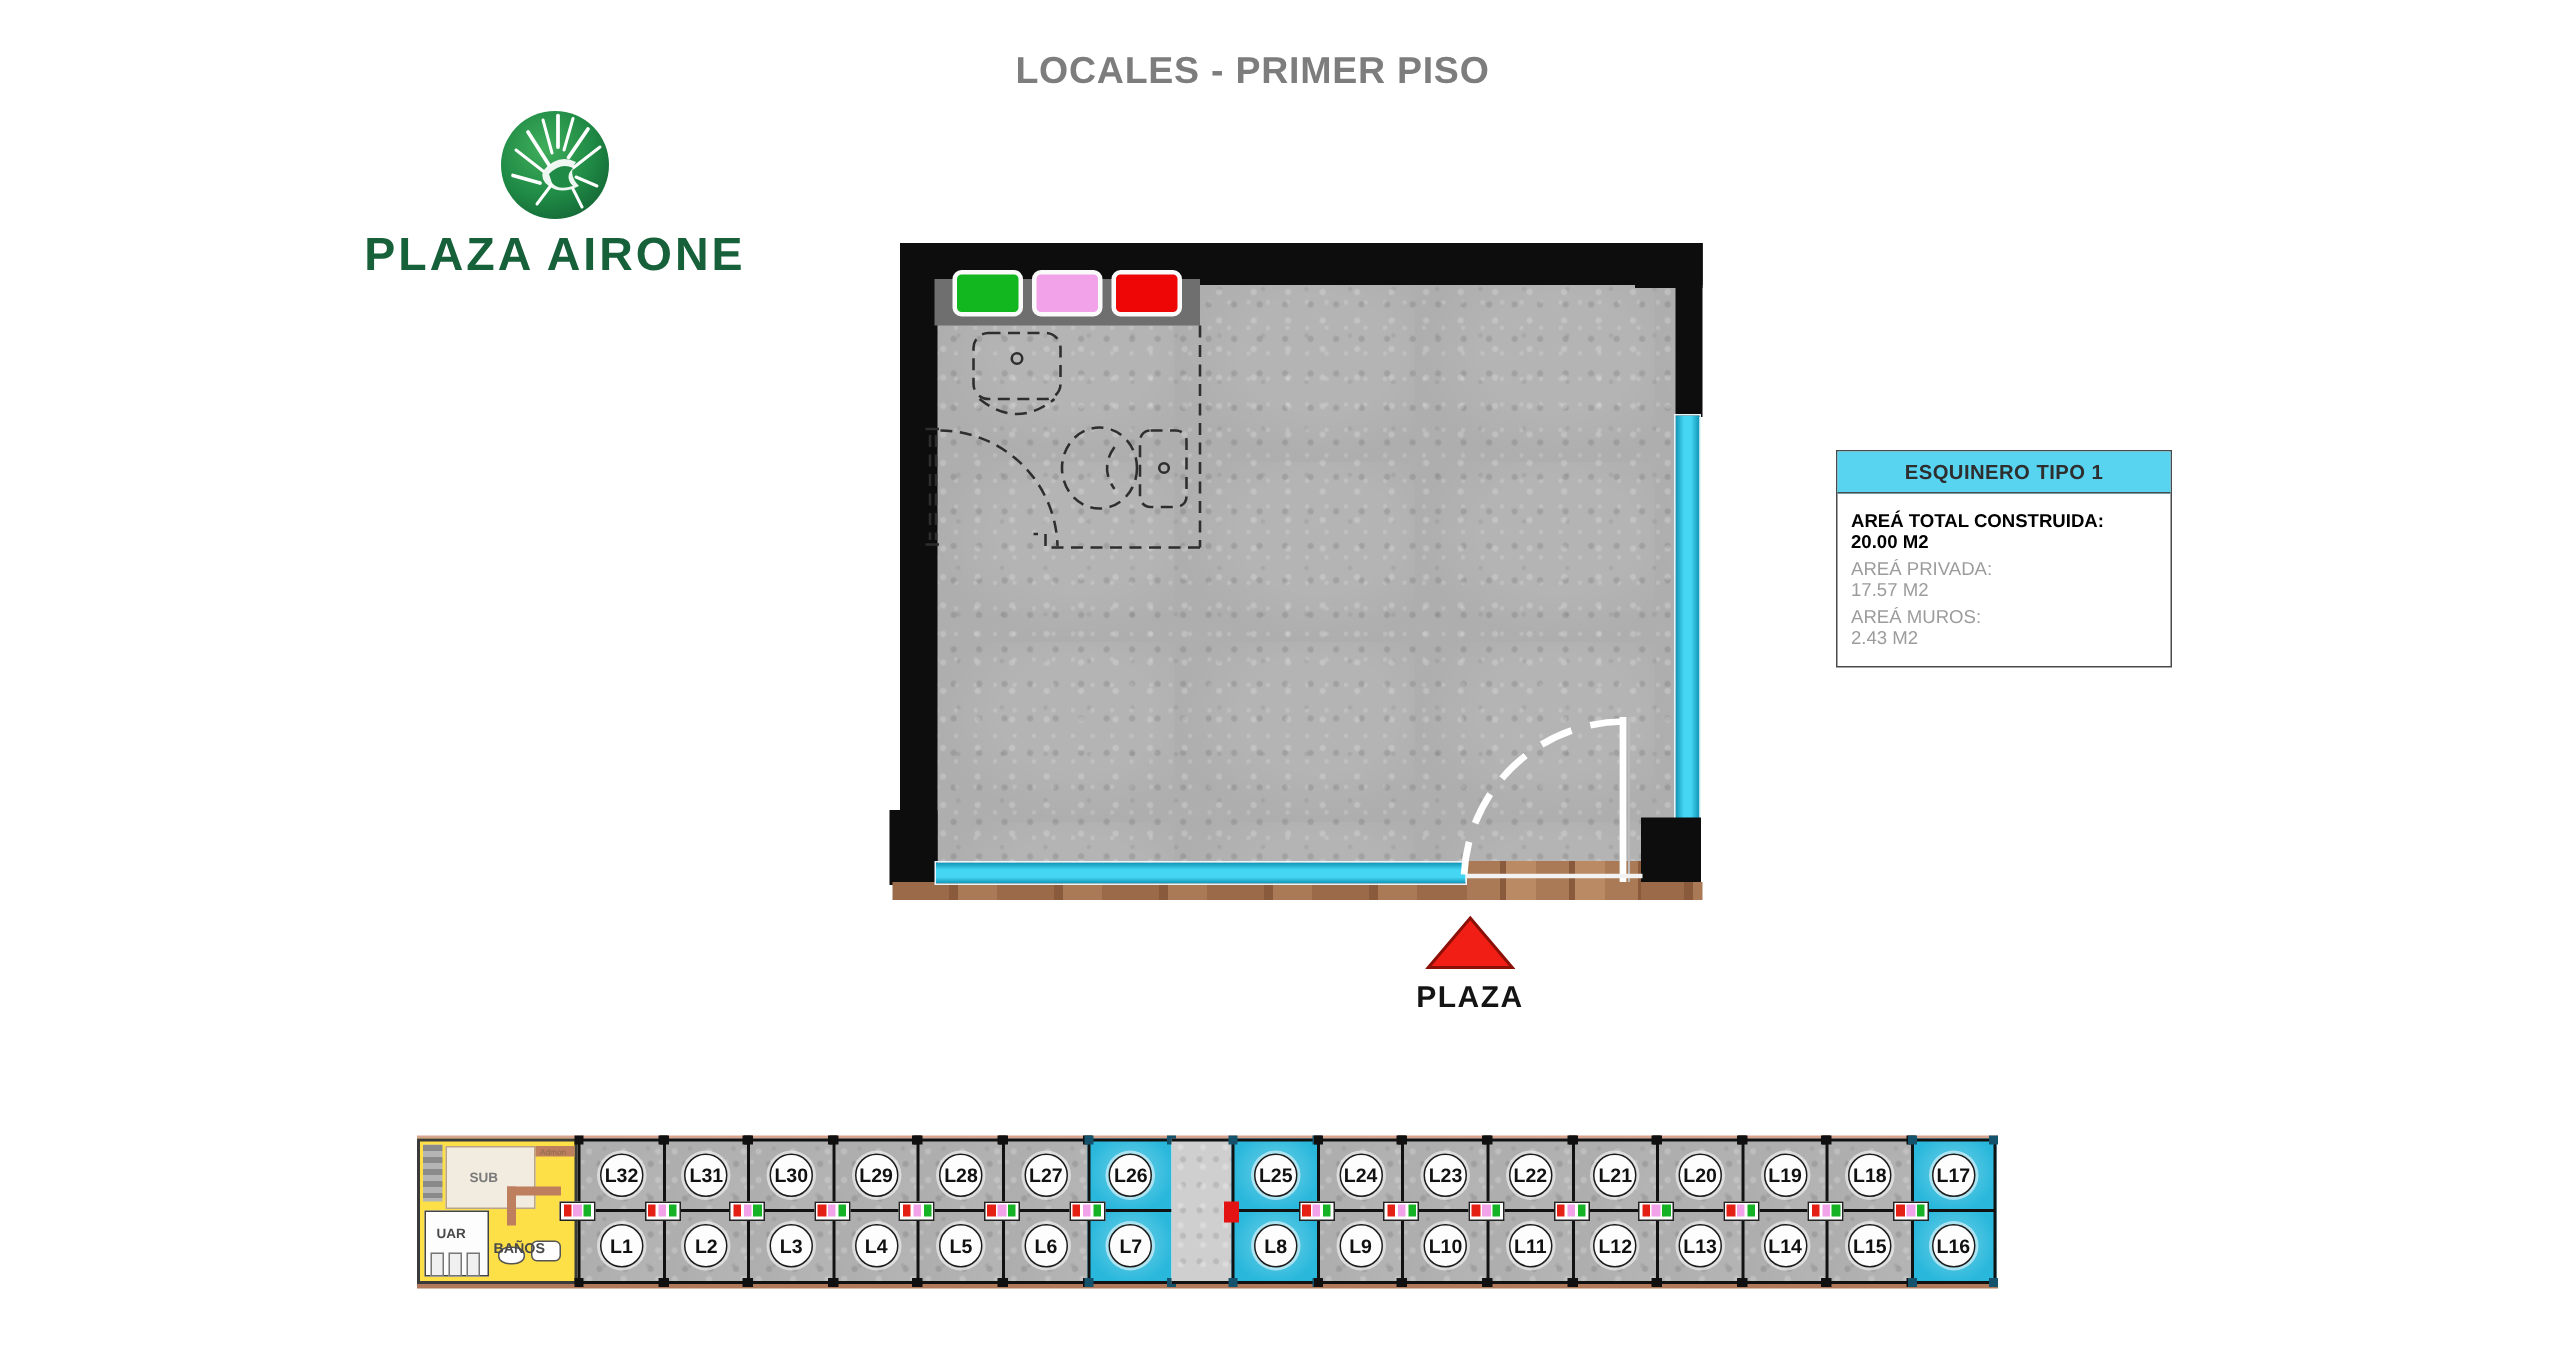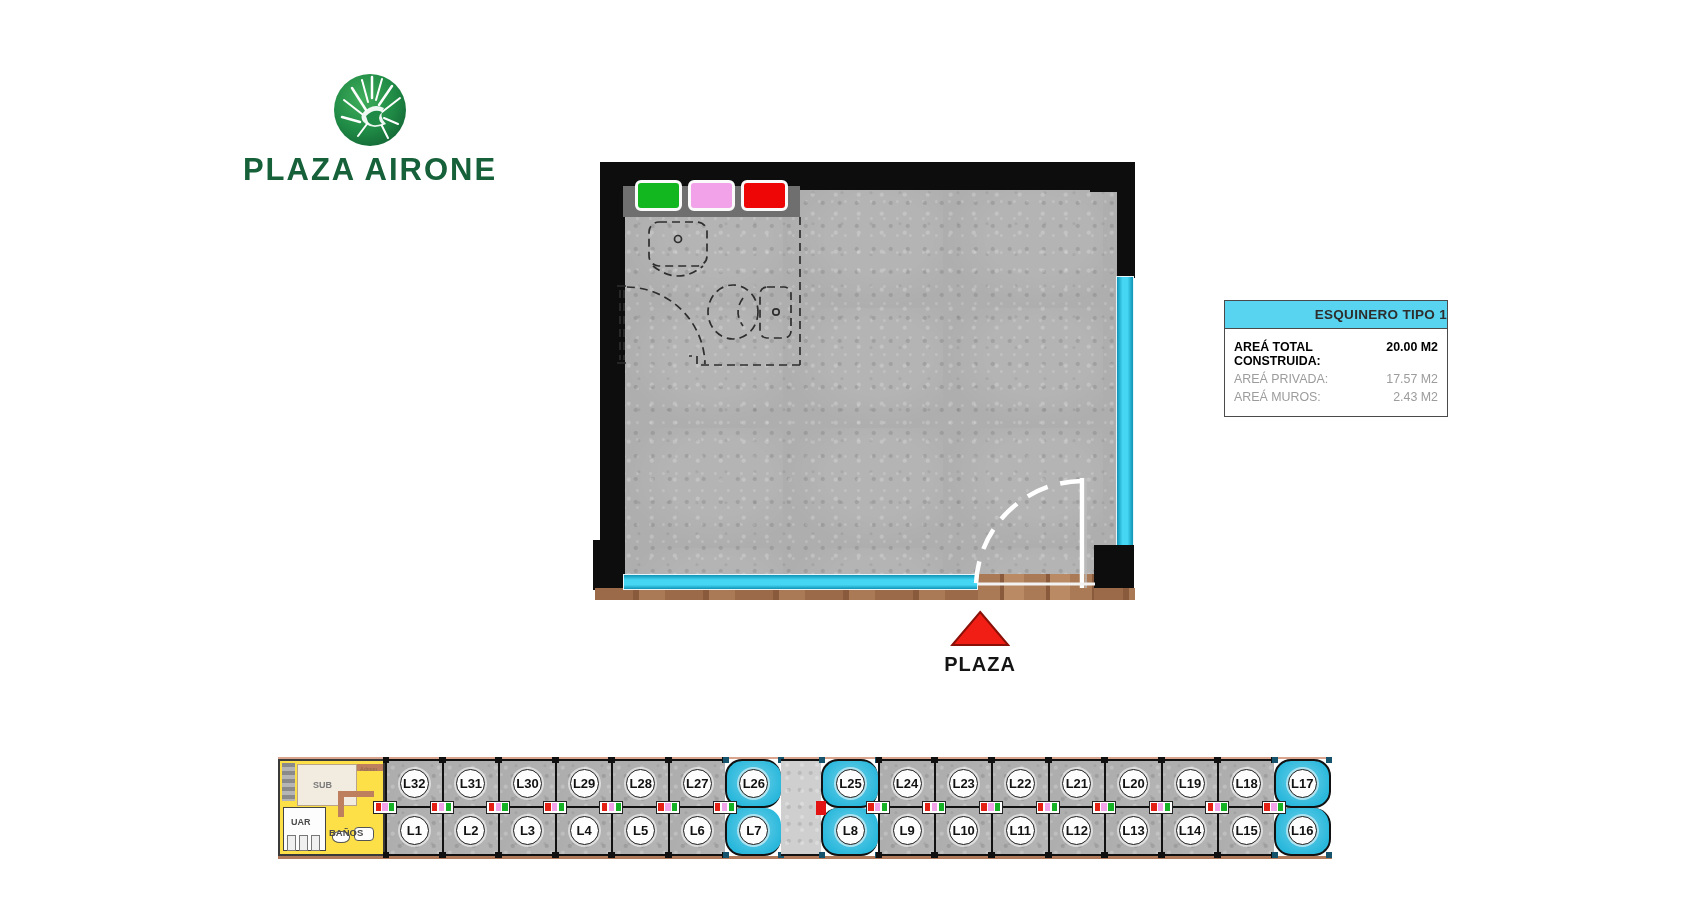--- a/index.html
+++ b/index.html
@@ -49,24 +49,24 @@
   .swatch{position:absolute;top:20px;height:31px;width:47px;border:3px solid #fafafa;border-radius:6px;}
   .sw-g{left:42px;} .sw-p{left:95px;} .sw-r{left:148px;}
   .plan svg.overlay{position:absolute;left:0;top:0;}
 
   
   .acceso{position:absolute;left:980px;top:610px;transform:translateX(-50%);text-align:center;}
   .acceso .lbl{margin-top:2px;font-size:20px;font-weight:bold;color:#141414;letter-spacing:1px;}
 
   
   .infobox{position:absolute;left:1224px;top:300px;width:222px;border:1.6px solid #4a4a4a;background:#fff;}
-  .infobox .hd{background:#58d3f0;border-bottom:1.6px solid #4a4a4a;text-align:right;
+  .infobox .hd{background:#58d3f0;border-bottom:1.6px solid #4a4a4a;text-align:center;
                font-size:13.5px;font-weight:bold;color:#2e2e2e;padding:6px 0;letter-spacing:.3px;}
   .infobox .bd{padding:11px 9px 12px 9px;}
-  .irow{display:flex;justify-content:space-between;font-size:12.4px;color:#9c9c9c;margin-top:4px;}
+  .irow{display:flex;justify-content:space-between;font-size:12.4px;color:#9c9c9c;margin-top:4px;flex-direction:column;}
   .irow:first-child{margin-top:0;}
   .irow.em{color:#000;font-weight:bold;}
   .irow .v{white-space:nowrap;}
 
   
   .loc-title{position:absolute;left:848px;top:722px;transform:translateX(-50%);
              font-size:21px;font-weight:bold;color:#3d3d3d;letter-spacing:.4px;}
   .strip{position:absolute;left:278px;top:757px;width:1054px;height:97px;display:flex;
          border-top:2px solid #d8a48e;border-bottom:3px solid #b07a5a;}
   .strip *{box-sizing:border-box;}
@@ -85,21 +85,21 @@
   .svc .t{position:absolute;color:#4a4a4a;font-weight:bold;}
   .svc .t-sub{left:33px;top:19px;font-size:9px;color:#7a7a7a;}
   .svc .t-ban{left:49px;top:52px;font-size:9.5px;margin-top:14px;}
   .svc .t-uar{left:11px;top:56px;font-size:9px;}
   .svc .t-adm{left:80px;top:5px;font-size:5.5px;color:#8a6a50;font-weight:normal;}
   .col{position:relative;width:56.6px;flex:0 0 auto;display:flex;flex-direction:column;}
   .cell{position:relative;flex:1 1 50%;border-left:2.5px solid #111;display:flex;align-items:center;justify-content:center;}
   .col:last-child .cell{border-right:2.5px solid #111;}
   .cell.top{border-top:2.5px solid #111;border-bottom:2.6px solid #111;}
   .cell.bot{border-bottom:2.5px solid #111;}
-  .cell.cy{background:#29b8dc;background-image:radial-gradient(ellipse at 50% 45%, rgba(255,255,255,.14) 0 45%, transparent 75%);border-radius:17px;}
+  .cell.cy{background:#29b8dc;background-image:radial-gradient(ellipse at 50% 45%, rgba(255,255,255,.14) 0 45%, transparent 75%);border-radius:0;}
   .cell.top::before,.cell.top::after,.cell.bot::before,.cell.bot::after{
       content:"";position:absolute;width:6px;height:6px;background:#101010;}
   .cell.top::before{left:-4px;top:-4px;} .cell.top::after{right:-3px;top:-4px;}
   .cell.bot::before{left:-4px;bottom:-4px;} .cell.bot::after{right:-3px;bottom:-4px;}
   .cell.cy::before,.cell.cy::after{background:#14536b;}
   .badge{width:29px;height:29px;border:1.6px solid #1c1c1c;border-radius:50%;background:#fdfdfd;
          display:flex;align-items:center;justify-content:center;font-size:13px;font-weight:bold;color:#111;
          box-shadow:0 0 0 2px rgba(255,255,255,.55);}
   .indic{position:absolute;left:-12px;top:calc(50% - 7px);width:24px;height:13px;background:#fff;
          border:1.3px solid #222;display:flex;gap:1.5px;padding:1.5px;z-index:3;}
@@ -111,20 +111,21 @@
                            radial-gradient(circle at 70% 70%, rgba(0,0,0,.10) 0 1.5px, transparent 2.5px);
           background-size:15px 13px,11px 17px;border-top:2.5px solid #111;border-bottom:2.5px solid #111;}
   .gapcol .redmark{position:absolute;right:-5px;top:calc(50% - 7px);width:10px;height:14px;background:#e31313;z-index:4;}
 </style>
 </head>
 <body>
 
 <div class="stage">
 
   <div class="page-title">
+    <div class="l2">LOCALES - PRIMER PISO</div>
   </div>
 
   <div class="logo">
     <svg width="76" height="76" viewBox="0 0 76 76">
       <defs>
         <radialGradient id="lg" cx="40%" cy="35%" r="75%">
           <stop offset="0" stop-color="#3fae5b"></stop>
             <stop offset=".6" stop-color="#1f8a45"></stop>
             <stop offset="1" stop-color="#136334"></stop>
         </radialGradient>

